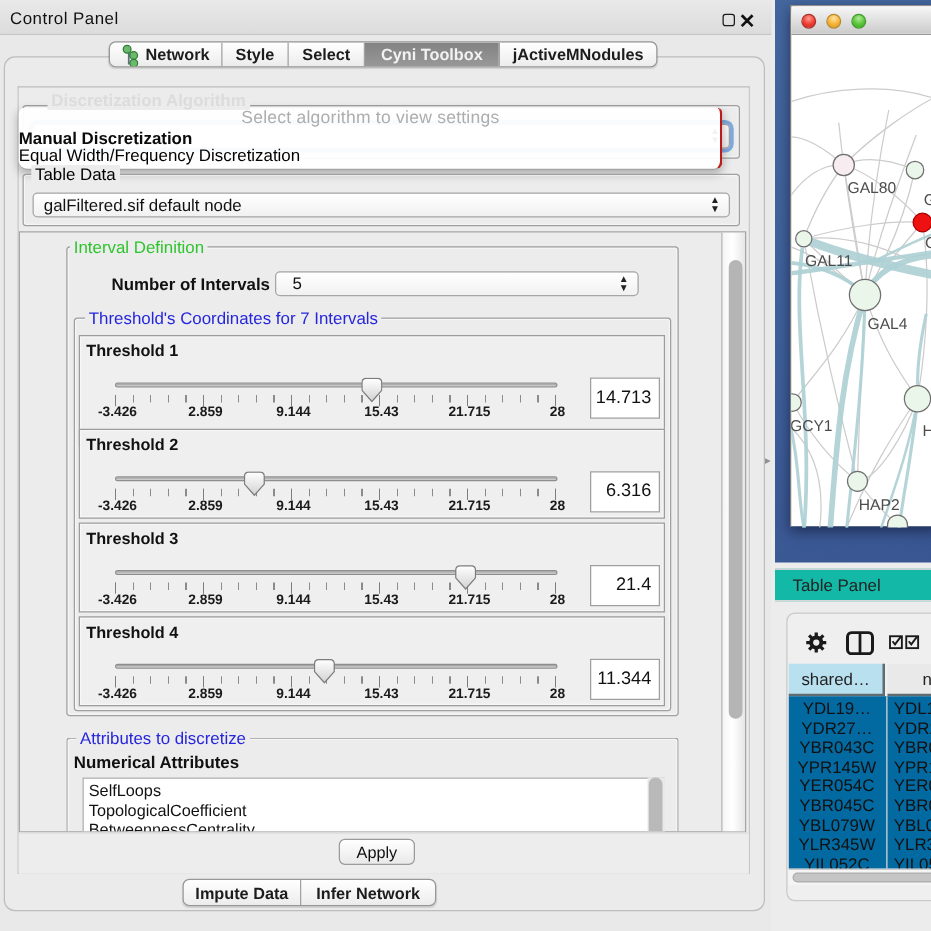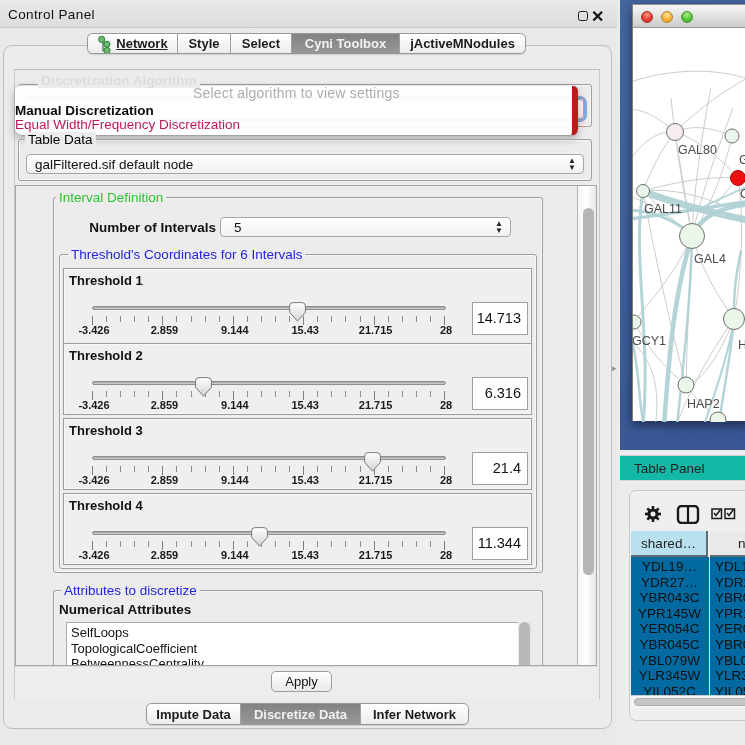--- a/index.html
+++ b/index.html
@@ -111,21 +111,21 @@
 
   <div id="titlebar" class="abs">
       <span class="t">Control Panel</span>
     </div>
   <div id="icoFloat" class="abs"></div>
   <div id="icoClose" class="abs">✕</div>
 
   <div id="outerpanel" class="abs"></div>
 
   <div id="tabbar" class="seg abs">
-    <div class="it" style="width:90px;text-decoration:underline;">
+    <div class="it" style="width:90px;">
       <svg width="14" height="19" viewBox="0 0 14 19" style="margin-right:5px; margin-top:2px;">
         <line x1="6" y1="5" x2="6" y2="16.5" stroke="#5f6f80" stroke-width="1.4"></line>
         <line x1="6" y1="9.5" x2="10" y2="9.3" stroke="#5f6f80" stroke-width="1.4"></line>
         <circle cx="4.7" cy="4.4" r="3.1" fill="#6cb86c" stroke="#2f7d37" stroke-width="1"></circle>
         <circle cx="9.9" cy="9.3" r="3.1" fill="#6cb86c" stroke="#2f7d37" stroke-width="1"></circle>
         <circle cx="10" cy="15.5" r="3.1" fill="#6cb86c" stroke="#2f7d37" stroke-width="1"></circle>
       </svg>
       Network</div>
     <div class="it" style="width:53px;">Style</div>
     <div class="it" style="width:61px;">Select</div>
@@ -136,26 +136,26 @@
   <div id="innerpanel" class="abs"></div>
 
   <div class="grp abs" style="left:18px; top:84px; width:574px; height:43px;"></div>
   <div class="combo abs" style="left:26px; top:99px; width:558px; height:20px;
        box-shadow:0 0 0 3px rgba(100,155,220,0.8);">
     <span class="ar">▲<br>▼</span>
   </div>
 
   <div class="abs" style="left:15px; top:86px; width:563px; height:50px;
        background:rgba(255,255,255,0.95); border-radius:5px 5px 7px 7px;
-       border-bottom:1px solid #a2a2a2; border-right:6px solid #b91c1c;
+       border-bottom:1px solid #a2a2a2; border-right:2px solid #b91c1c;
        box-shadow:0 3px 8px rgba(0,0,0,0.28);">
     <span class="abs" style="left:178px; top:0px; font-size:14px; line-height:14.5px;
       color:#adadad; letter-spacing:0.2px;">Select algorithm to view settings</span>
     <span class="abs" style="left:0px; top:17px; font-size:13.5px; font-weight:bold; color:#0c0c0c;">Manual Discretization</span>
-    <span class="abs" style="left:0px; top:31px; font-size:13.5px; color:#be185d;">Equal Width/Frequency Discretization</span>
+    <span class="abs" style="left:0px; top:31px; font-size:13.5px; color:#000000;">Equal Width/Frequency Discretization</span>
   </div>
   <span class="abs" style="left:38px; top:73px; font-size:13.5px; font-weight:bold; color:#dcdcdc; background:#ececec; padding:0 3px;">Discretization Algorithm</span>
 
   <div class="grp abs" style="left:18px; top:139px; width:574px; height:42px;">
     <span class="ttl" style="color:#000000; left:6px;">Table Data</span>
   </div>
   <div class="combo abs" style="left:26px; top:154px; width:558px; height:20px;">
     <span class="cv" style="left:8px;">galFiltered.sif default node</span>
     <span class="ar">▲<br>▼</span>
   </div>
@@ -167,21 +167,21 @@
       <span class="ttl" style="color:#2ec42e; left:2px;">Interval Definition</span>
     </div>
     <span class="abs" style="left:30px; top:34px; width:170px; text-align:right;
       font-size:13.5px; font-weight:bold; color:#111;">Number of Intervals</span>
     <div class="combo abs" style="left:204px; top:31px; width:291px; height:20px;">
       <span class="cv" style="left:13px;">5</span>
       <span class="ar">▲<br>▼</span>
     </div>
 
     <div class="grp abs" style="left:43px; top:68px; width:478px; height:315px;">
-      <span class="ttl" style="color:#2525dd; left:8px;">Threshold's Coordinates for 6 Intervals</span>
+      <span class="ttl" style="color:#2525dd; left:8px;">Threshold's Coordinates for 7 Intervals</span>
     </div>
 
     <div class="tblock abs" style="left:47px; top:82px; width:469px; height:89px;">
       <span class="lbl">Threshold 1</span>
       <div class="track"></div>
       <div class="minors"></div>
       <div class="majors"></div>
       <div class="tlabels">
           <span style="left:30px;">-3.426</span>
           <span style="left:100.4px;">2.859</span>
@@ -432,17 +432,16 @@
         <span class="c1">YIL052C</span>
         <span class="c2">YIL052C</span>
       </div>
   </div>
   <div id="hsb" class="abs">
       <div id="hsbth"></div>
     </div>
 
   <div id="bottabs" class="seg abs">
     <div class="it" style="width:94px;">Impute Data</div>
-    <div class="it sel" style="width:120px;">Discretize Data</div>
     <div class="it" style="width:107px;">Infer Network</div>
   </div>
 
 </div>
 
 </body></html>

